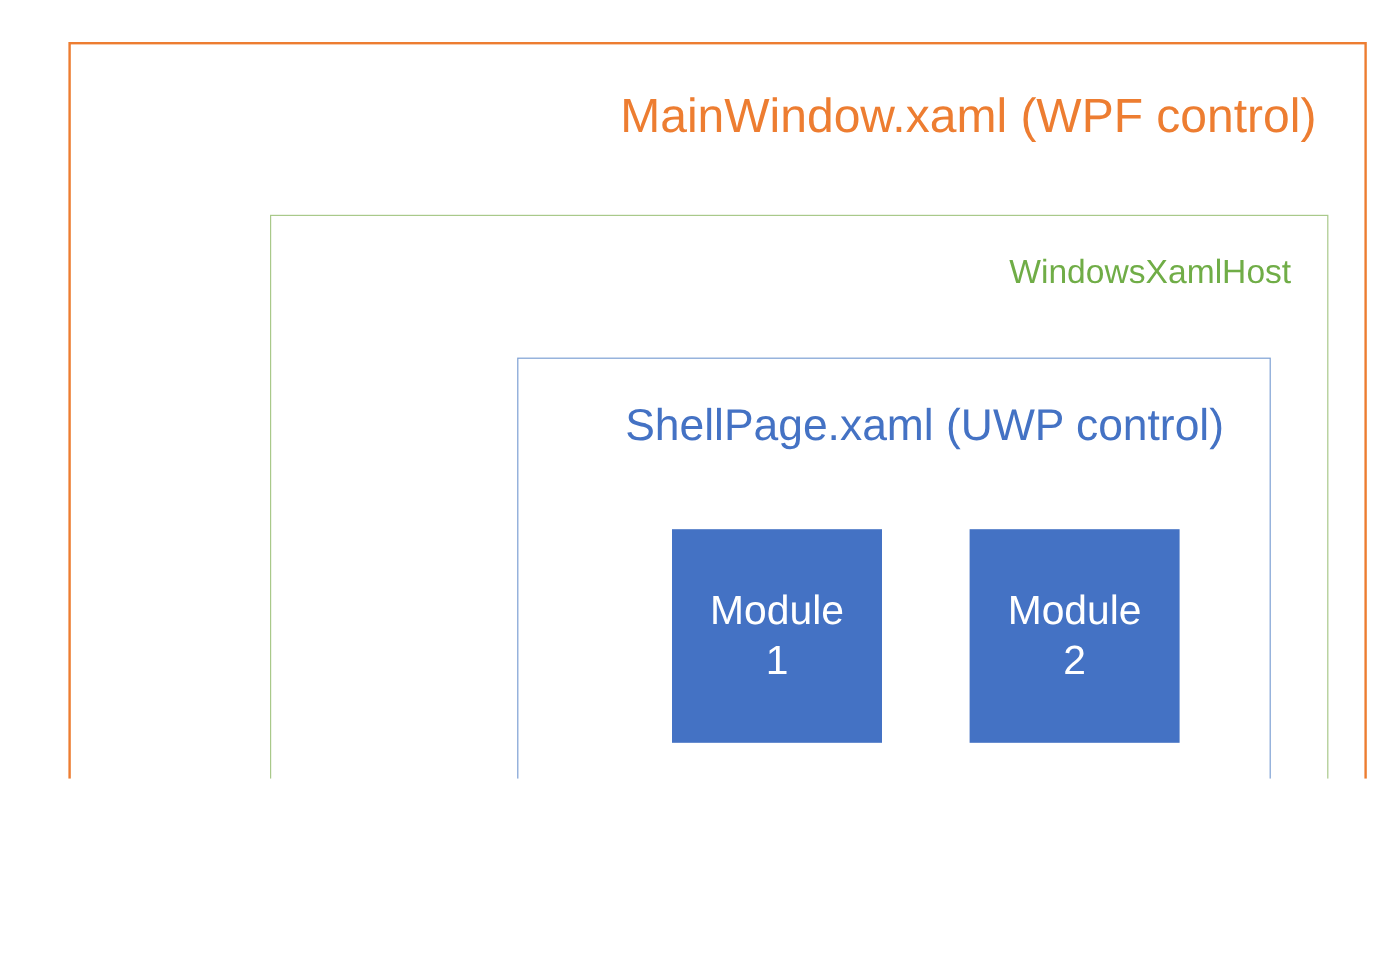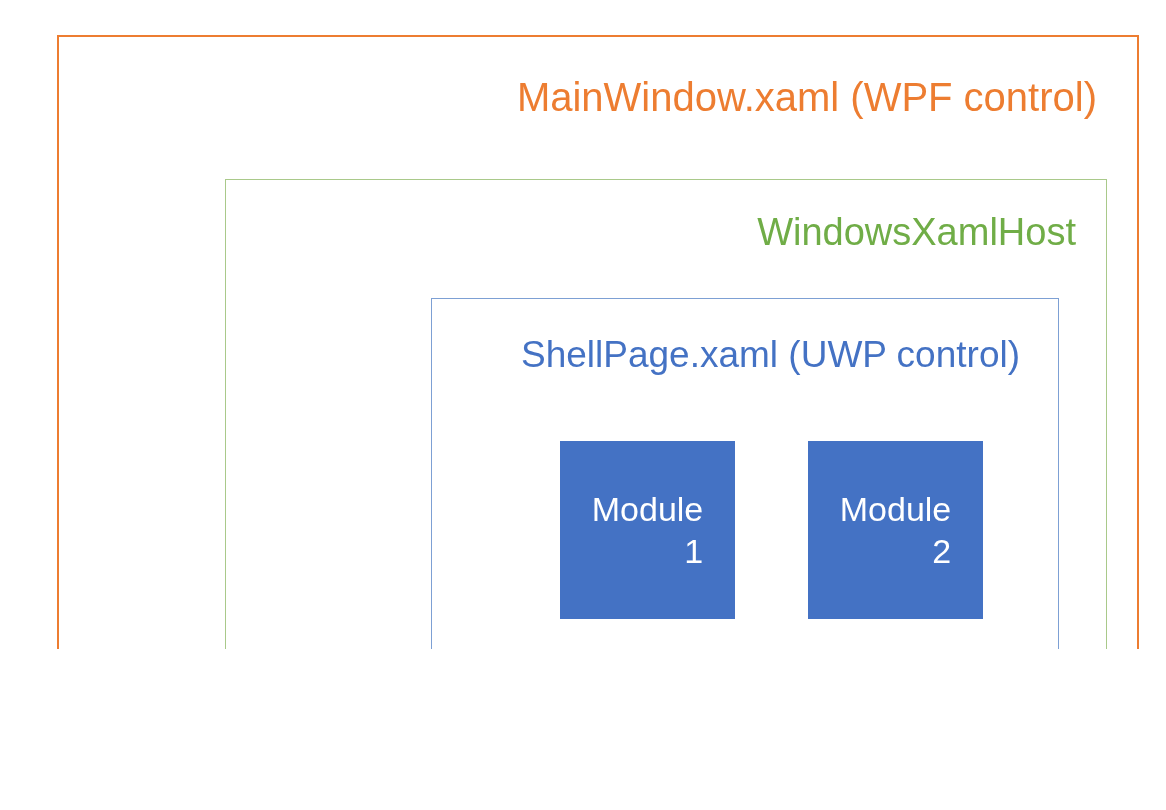--- a/index.html
+++ b/index.html
@@ -48,21 +48,21 @@
     width: 882px;
     height: 576px;
     box-sizing: border-box;
     border: 1.5px solid #A9C98A;
     background: #ffffff;
   }
   .middle-label {
     position: absolute;
     right: 30px;
     top: 32px;
-    font-size: 38px;
+    font-size: 28px;
     line-height: 1.1;
     color: #70AD47;
     white-space: nowrap;
     text-align: right;
   }
 
   
   .inner-box {
     position: absolute;
     left: 372px;
@@ -97,21 +97,21 @@
     align-items: center;
     justify-content: center;
   }
   #module-1 { left: 501px; }
   #module-2 { left: 749px; }
 
   .module-text {
     color: #ffffff;
     font-size: 34px;
     line-height: 1.25;
-    text-align: right;
+    text-align: center;
     white-space: pre-line;
   }
 </style>
 </head>
 <body>
 
 <div id="canvas">
 
   <div class="outer-box">
     <div class="outer-label">MainWindow.xaml (WPF control)</div>

